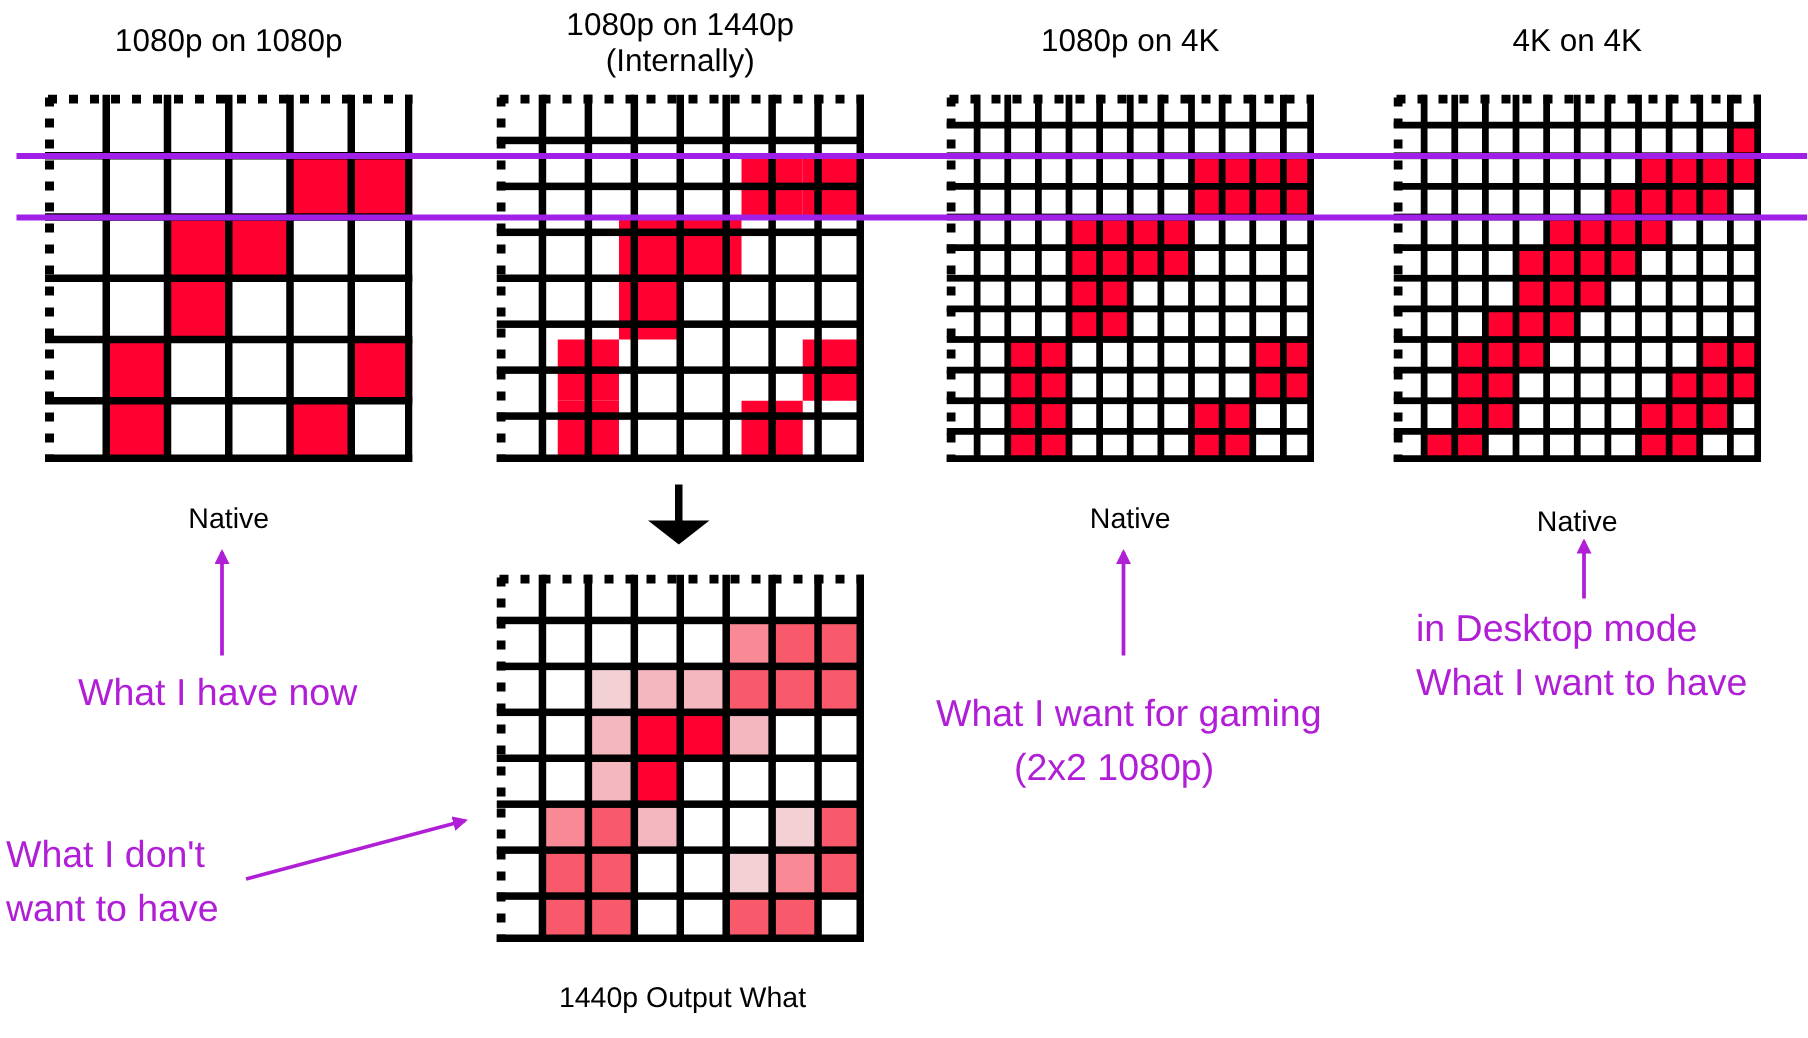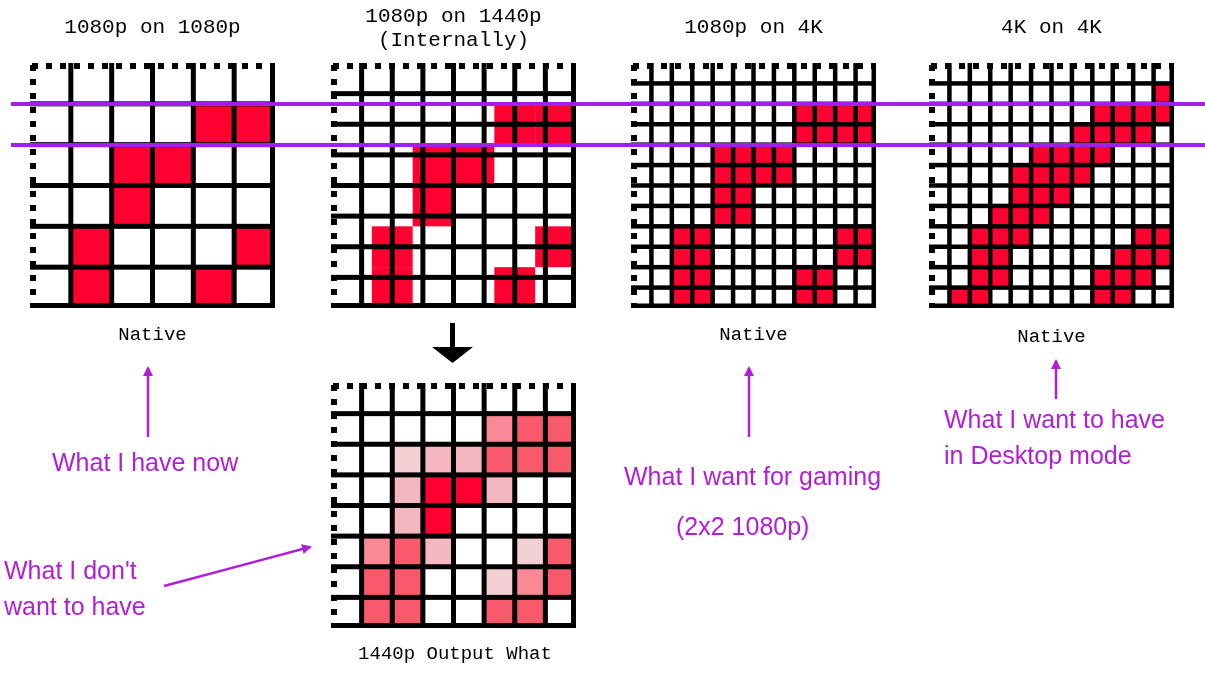--- a/index.html
+++ b/index.html
@@ -1,18 +1,18 @@
 <!DOCTYPE html>
 <html><head>
 <meta charset="utf-8">
 <style>
   html, body { margin: 0; padding: 0; background: #ffffff; }
   body { width: 1205px; height: 692px; position: relative; overflow: hidden; font-family: "DejaVu Sans", sans-serif; }
-  .title { position: absolute; text-align: center; color: #000; font-family: Liberation Mono, monospace; font-size: 21px; line-height: 24px; }
-  .label { position: absolute; text-align: center; color: #000; font-family: Liberation Mono, monospace; font-size: 19px; line-height: 24px; }
+  .title { position: absolute; text-align: center; color: #000; font-family: Liberation Sans, sans-serif; font-size: 21px; line-height: 24px; }
+  .label { position: absolute; text-align: center; color: #000; font-family: Liberation Sans, sans-serif; font-size: 19px; line-height: 24px; margin-top: 12px; }
   .note { position: absolute; color: #b01fd6; font-family: "Liberation Sans", sans-serif; font-size: 25px; line-height: 36px; white-space: nowrap; }
   .grid { position: absolute; width: 245px; height: 245px; background: #ffffff; }
   .grid svg { position: absolute; left: 0; top: 0; }
   .overlay-svg { position: absolute; left: 0; top: 0; pointer-events: none; }
 </style>
 </head>
 <body>
 
 <div class="title" style="left:30px; top:16px; width:245px;">
   <div>1080p on 1080p</div>
@@ -452,25 +452,25 @@
 
 <div class="label" style="left:290px; top:642px; width:330px; font-size:19px; line-height:24px;">
   <div>1440p Output What</div>
 </div>
 
 <div class="note" style="left:52px; top:444px;text-align:center;">
   <div>What I have now</div>
 </div>
 <div class="note" style="left:624px; top:458px;">
   <div>What I want for gaming</div>
-  <div style="padding-left:52px;margin-top:14px;">(2x2 1080p)</div>
+  <div style="padding-left:52px;">(2x2 1080p)</div>
 </div>
 <div class="note" style="left:944px; top:401px;">
+  <div>in Desktop mode</div>
   <div>What I want to have</div>
-  <div>in Desktop mode</div>
 </div>
 <div class="note" style="left:4px; top:552px;">
   <div>What I don't</div>
   <div>want to have</div>
 </div>
 
 <svg class="overlay-svg" width="1205" height="692">
   <defs>
     <marker id="ah-purple" markerWidth="10" markerHeight="10" refX="8" refY="5" orient="auto" markerUnits="userSpaceOnUse">
       <path d="M0,0 L10,5 L0,10 z" fill="#b01fd6"></path>

